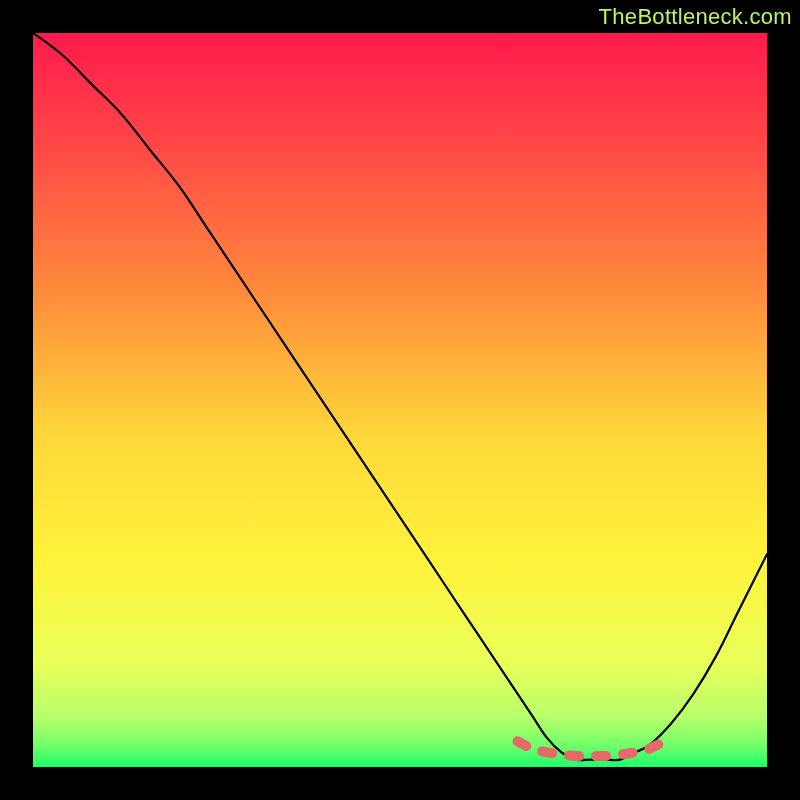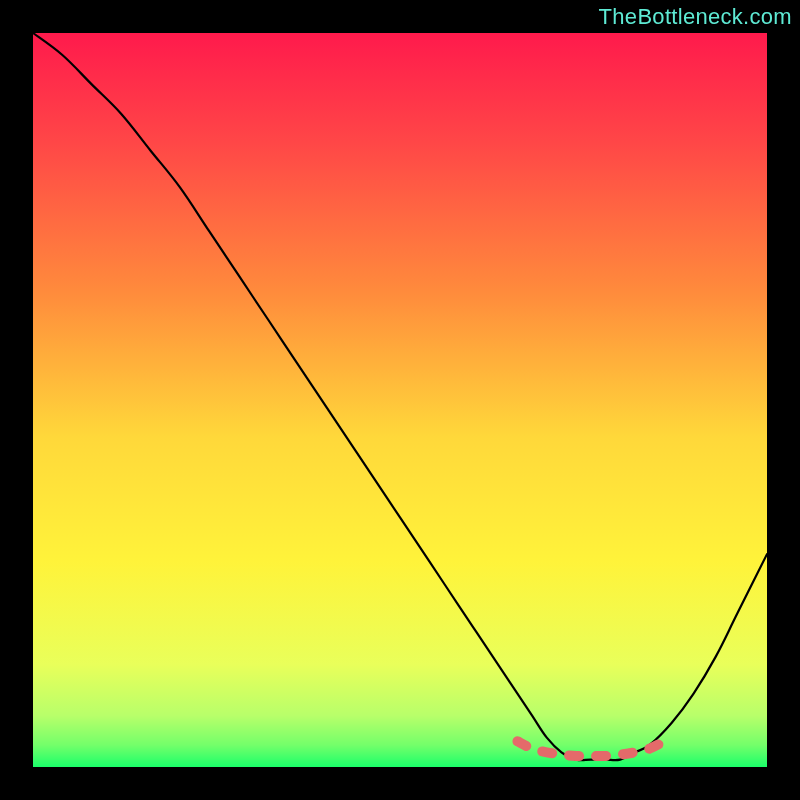--- a/index.html
+++ b/index.html
@@ -14,21 +14,21 @@
   .frame {
     position: relative;
     width: 800px;
     height: 800px;
     background: #000;
   }
   .watermark {
     position: absolute;
     top: 4px;
     right: 8px;
-    color: #5eead4;
+    color: #bef264;
     font-size: 22px;
     font-weight: 400;
     letter-spacing: 0.3px;
     z-index: 10;
   }
   .plot-area {
     position: absolute;
     left: 33px;
     top: 33px;
     width: 734px;

